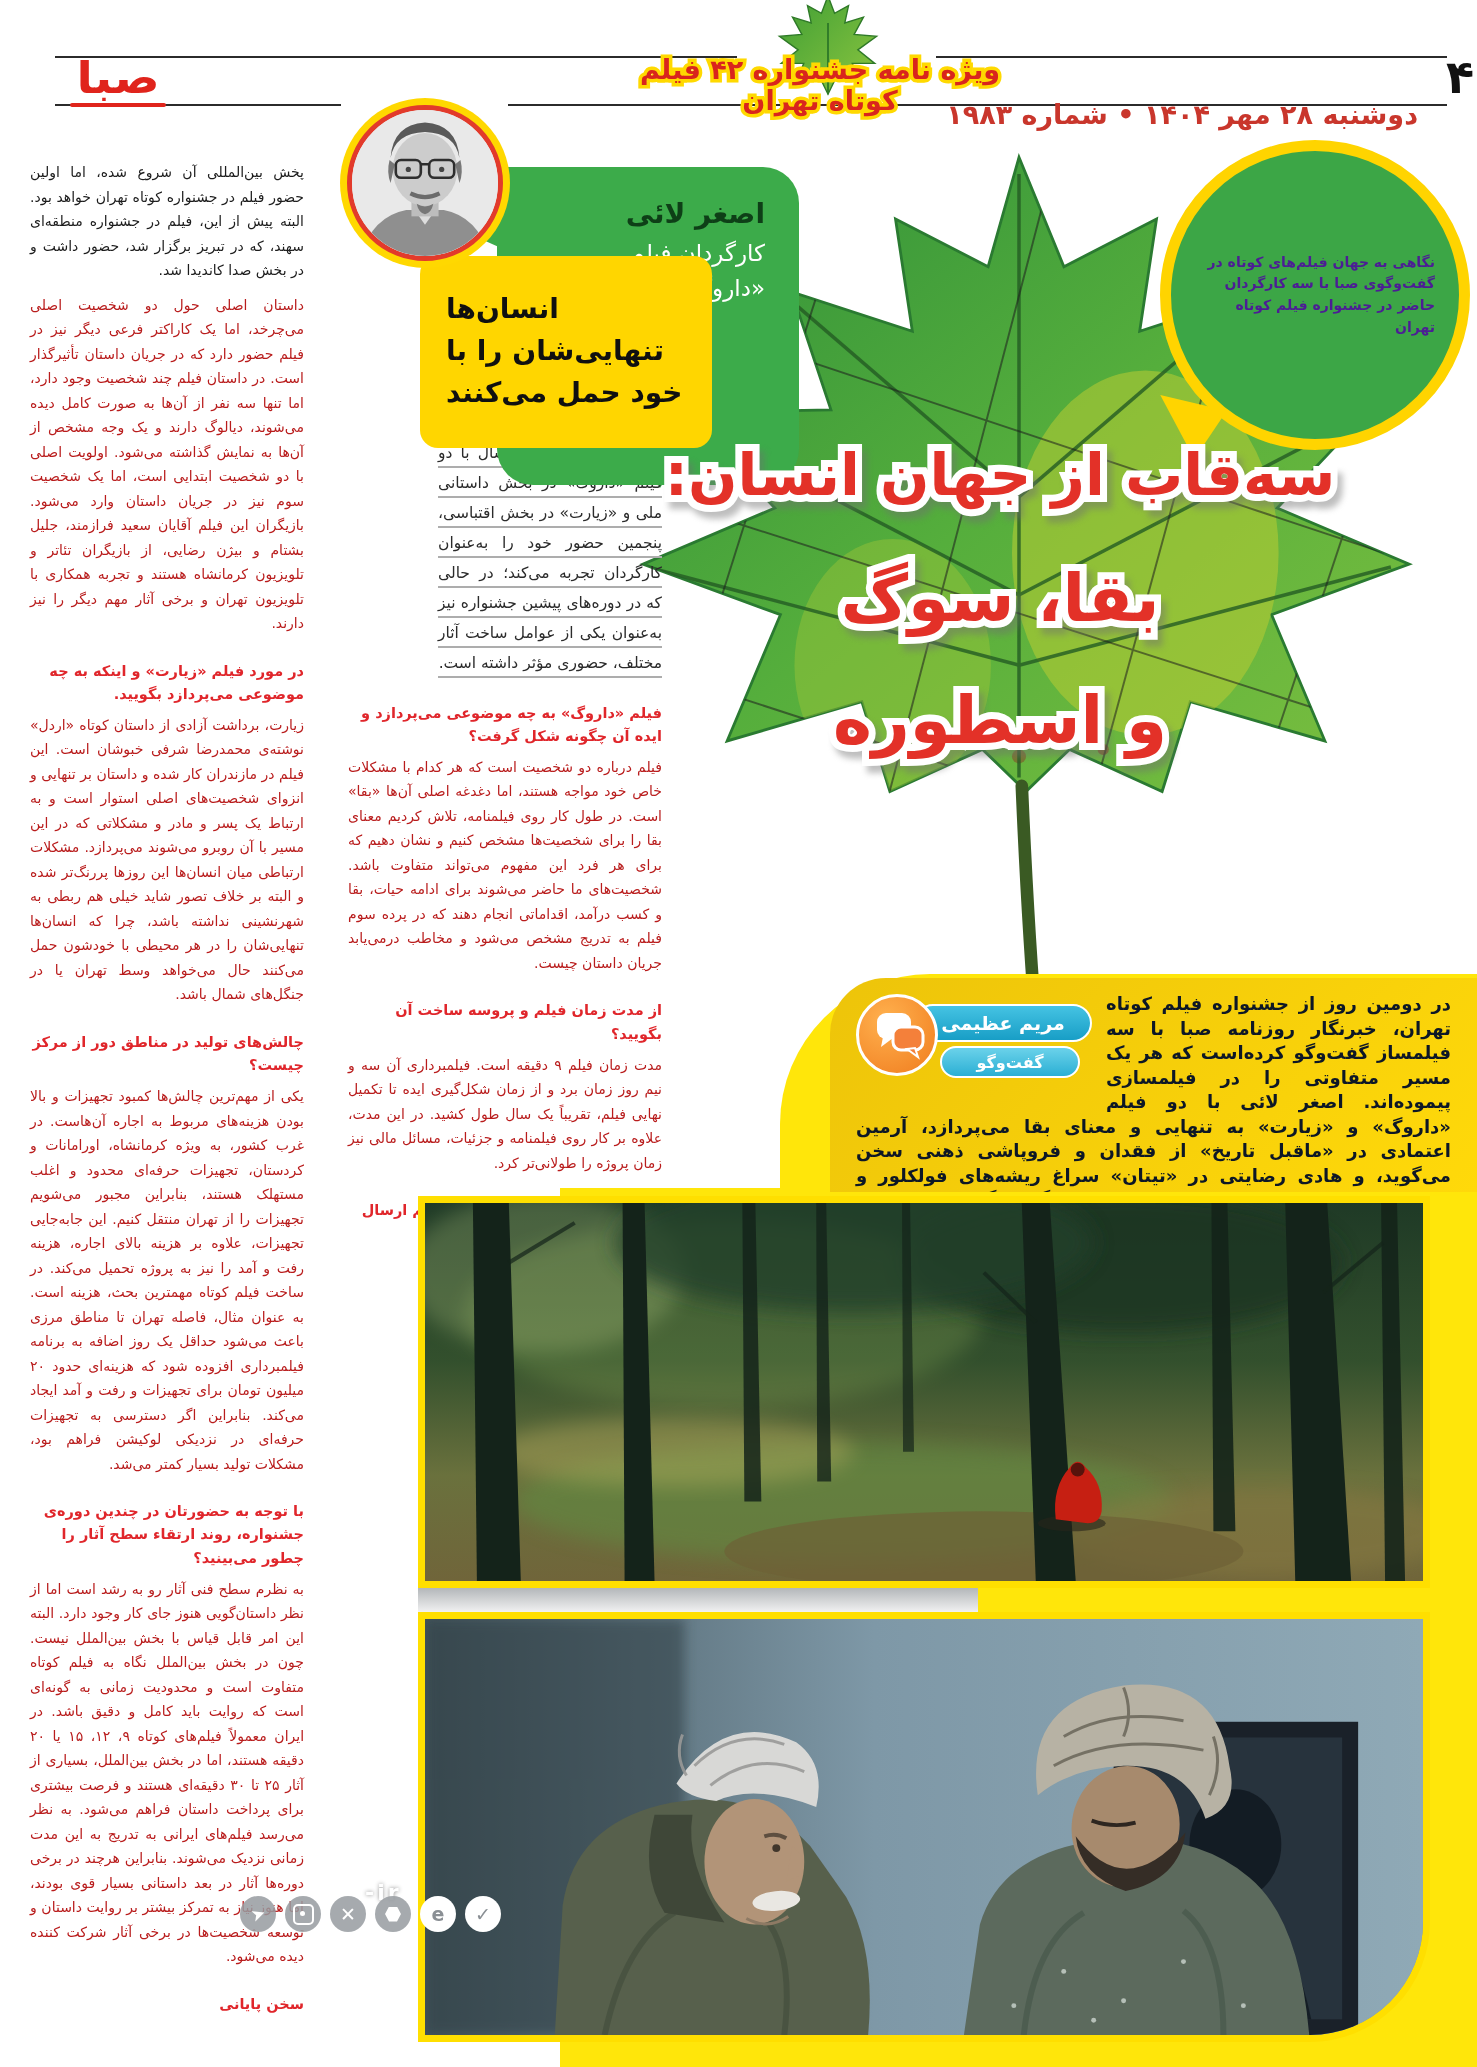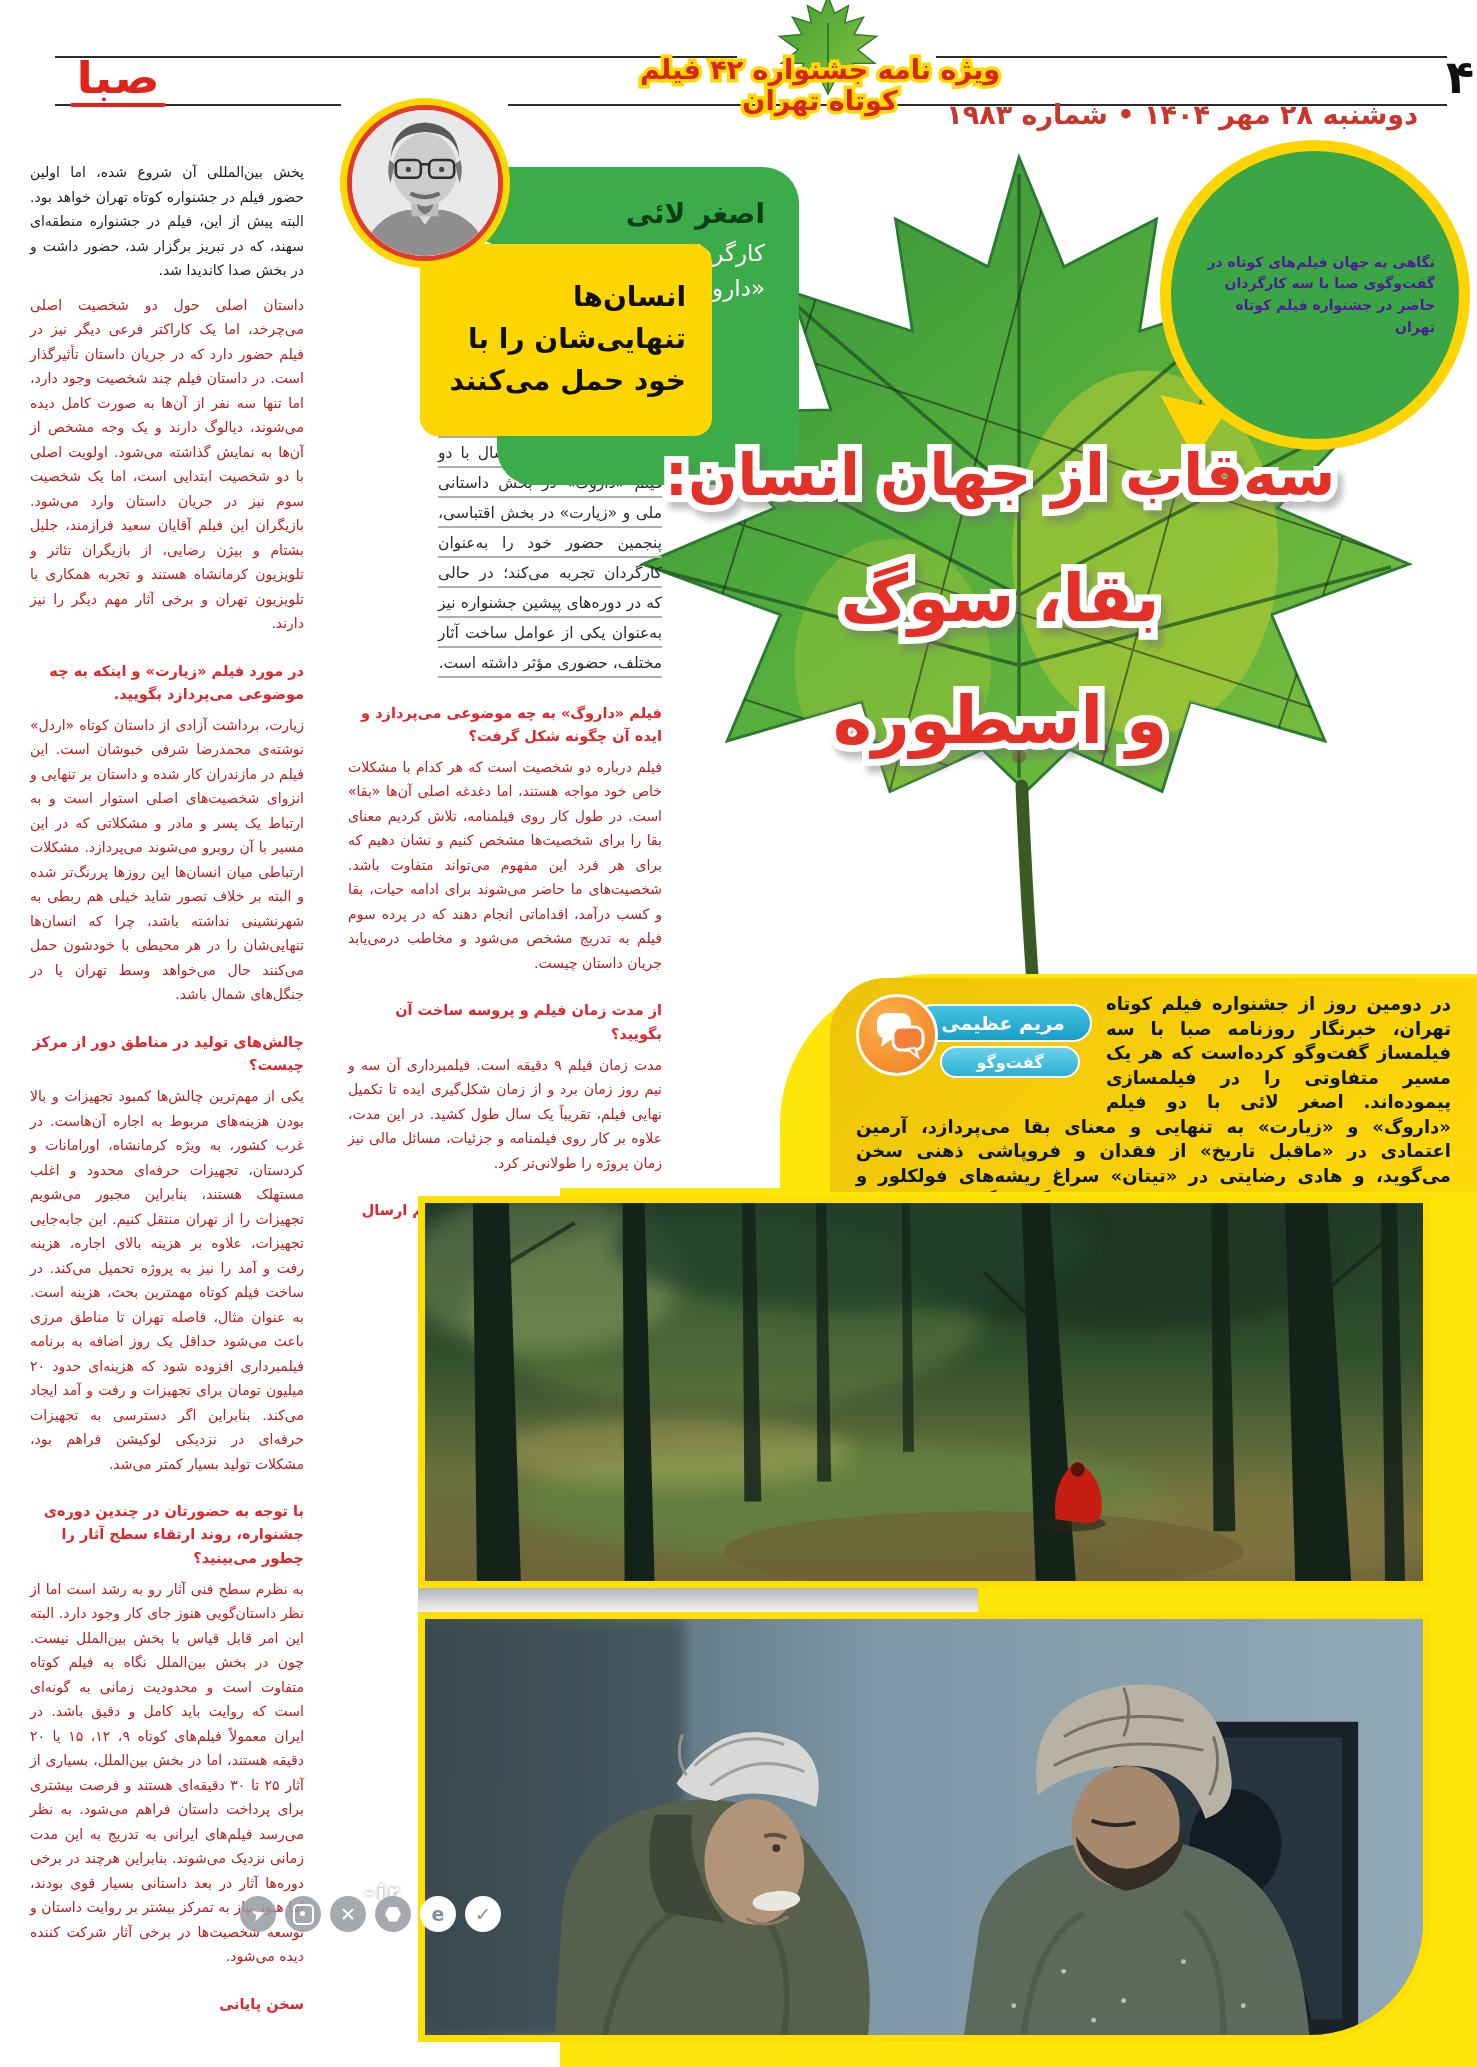--- a/index.html
+++ b/index.html
@@ -69,23 +69,23 @@
   
   #bubble{position:absolute;left:497px;top:167px;width:302px;height:318px;background:#3CAB4A;
           border-radius:36px;border-top-left-radius:8px;z-index:3;direction:rtl;box-sizing:border-box;
           padding:30px 34px 0 0;text-align:right;}
   #bubble-tail-left{position:absolute;left:443px;top:196px;width:0;height:0;z-index:3;
           border-top:26px solid transparent;border-bottom:26px solid transparent;border-right:58px solid #3CAB4A;}
   #bubble-tail-bottom{position:absolute;left:628px;top:438px;width:0;height:0;z-index:2;
           border-left:32px solid transparent;border-right:32px solid transparent;border-top:50px solid #3CAB4A;}
   .bubble-name{color:#0E3F17;font-size:28px;font-weight:900;margin-bottom:6px;}
   .bubble-role{color:#fff;font-size:23px;line-height:1.5;font-weight:500;}
-  #quote-box{position:absolute;left:420px;top:244px;width:292px;height:192px;background:#FFD600;
+  #quote-box{position:absolute;left:420px;top:256px;width:292px;height:192px;background:#FFD600;
              border-radius:18px;z-index:4;box-sizing:border-box;padding:32px 26px;direction:rtl;
-             text-align:right;font-size:28px;font-weight:900;color:#101010;line-height:1.5;}
+             text-align:left;font-size:28px;font-weight:900;color:#101010;line-height:1.5;}
   
   #director-photo{position:absolute;left:340px;top:98px;width:170px;height:170px;border-radius:50%;
                   background:#FFD800;padding:7px;box-sizing:border-box;z-index:4;}
   #director-photo .inner{width:100%;height:100%;border-radius:50%;border:5px solid #E23A2B;
                          box-sizing:border-box;overflow:hidden;background:#e9e9e9;}
   #director-photo svg{display:block;width:100%;height:100%;}
   
   #col-left{position:absolute;left:30px;top:146px;width:274px;direction:rtl;z-index:2;}
   #col-mid{position:absolute;left:348px;top:362px;width:314px;direction:rtl;z-index:2;}
   .opening{font-size:14px;line-height:24.5px;color:#1c1c1c;text-align:justify;margin-bottom:10px;}

